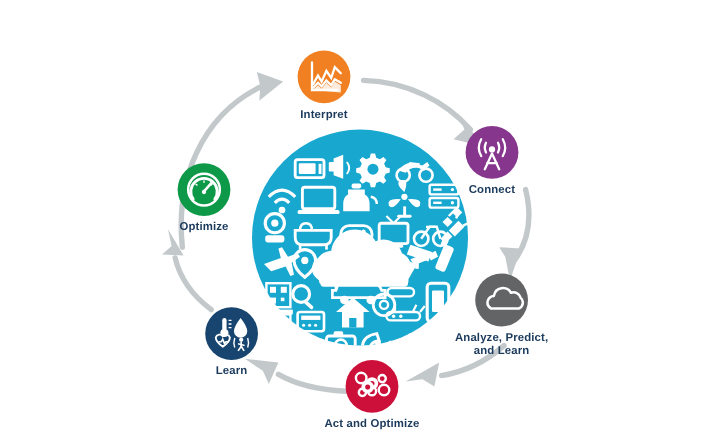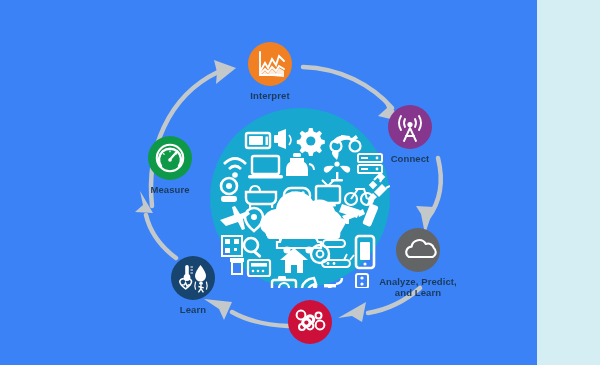--- a/index.html
+++ b/index.html
@@ -8,23 +8,23 @@
   }
   body {
     width: 600px;
     height: 365px;
     overflow: hidden;
     font-family: "Liberation Sans", sans-serif;
     background: #d5eef3;
   }
   #stage {
     position: relative;
-    width: 537px;
+    width: 600px;
     height: 365px;
-    background: #3b82f6;
+    background: #ffffff;
   }
   #stage svg.layer {
     position: absolute;
     left: 0;
     top: 0;
     width: 600px;
     height: 365px;
   }
 
   
@@ -383,20 +383,21 @@
           <path d="M21,13.5 l1.6,-.7 l.7,-2.2 l2.2,0 l.7,2.2 l1.6,.7 l2,-1.1 l1.6,1.6 l-1.1,2 l.7,1.6 l2.2,.7 l0,2.2 l-2.2,.7 l-.7,1.6 l1.1,2 l-1.6,1.6 l-2,-1.1 l-1.6,.7 l-.7,2.2 l-2.2,0 l-.7,-2.2 l-1.6,-.7 l-2,1.1 l-1.6,-1.6 l1.1,-2 l-.7,-1.6 l-2.2,-.7 l0,-2.2 l2.2,-.7 l.7,-1.6 l-1.1,-2 l1.6,-1.6 z" opacity="0"></path>
         </g>
         <g fill="#ffffff">
           <circle cx="22" cy="19.5" r="5.2"></circle>
           <circle cx="22" cy="19.5" r="2.1" fill="#cd1039"></circle>
           <circle cx="18.4" cy="22.6" r="5.2"></circle>
           <circle cx="18.4" cy="22.6" r="2.1" fill="#cd1039"></circle>
         </g>
       </svg>
     </div>
+    <div class="caption">Act and Optimize</div>
   </div>
 
   <div class="node" id="node-sense">
     <div class="disc disc-sense">
       <svg viewBox="0 0 44 44">
 
         <g>
           <rect x="14.2" y="9" width="3.6" height="11" rx="1.8" fill="#ffffff"></rect>
           <circle cx="16" cy="21.5" r="3.4" fill="#ffffff"></circle>
           <path d="M19.5,11 h2.4 M19.5,14 h2.4 M19.5,17 h2.4" stroke="#ffffff" stroke-width="1.1"></path>
@@ -430,16 +431,16 @@
         <path d="M13,30 a11,11 0 1 1 18,0" fill="none" stroke="#ffffff" stroke-width="2.4" stroke-linecap="round"></path>
         <path d="M22,23.5 l7,-8" stroke="#ffffff" stroke-width="2.1" stroke-linecap="round" fill="none"></path>
         <circle cx="22" cy="24" r="1.8" fill="#ffffff"></circle>
         <g stroke="#ffffff" stroke-width="1.2">
           <path d="M15,17.5 l1.6,1"></path>
           <path d="M22,14.5 v1.8"></path>
           <path d="M29,17.5 l-1.6,1"></path>
         </g>
       </svg>
     </div>
-    <div class="caption">Measure</div>
+    <div class="caption">Optimize</div>
   </div>
 
 </div>
 
 </body></html>

